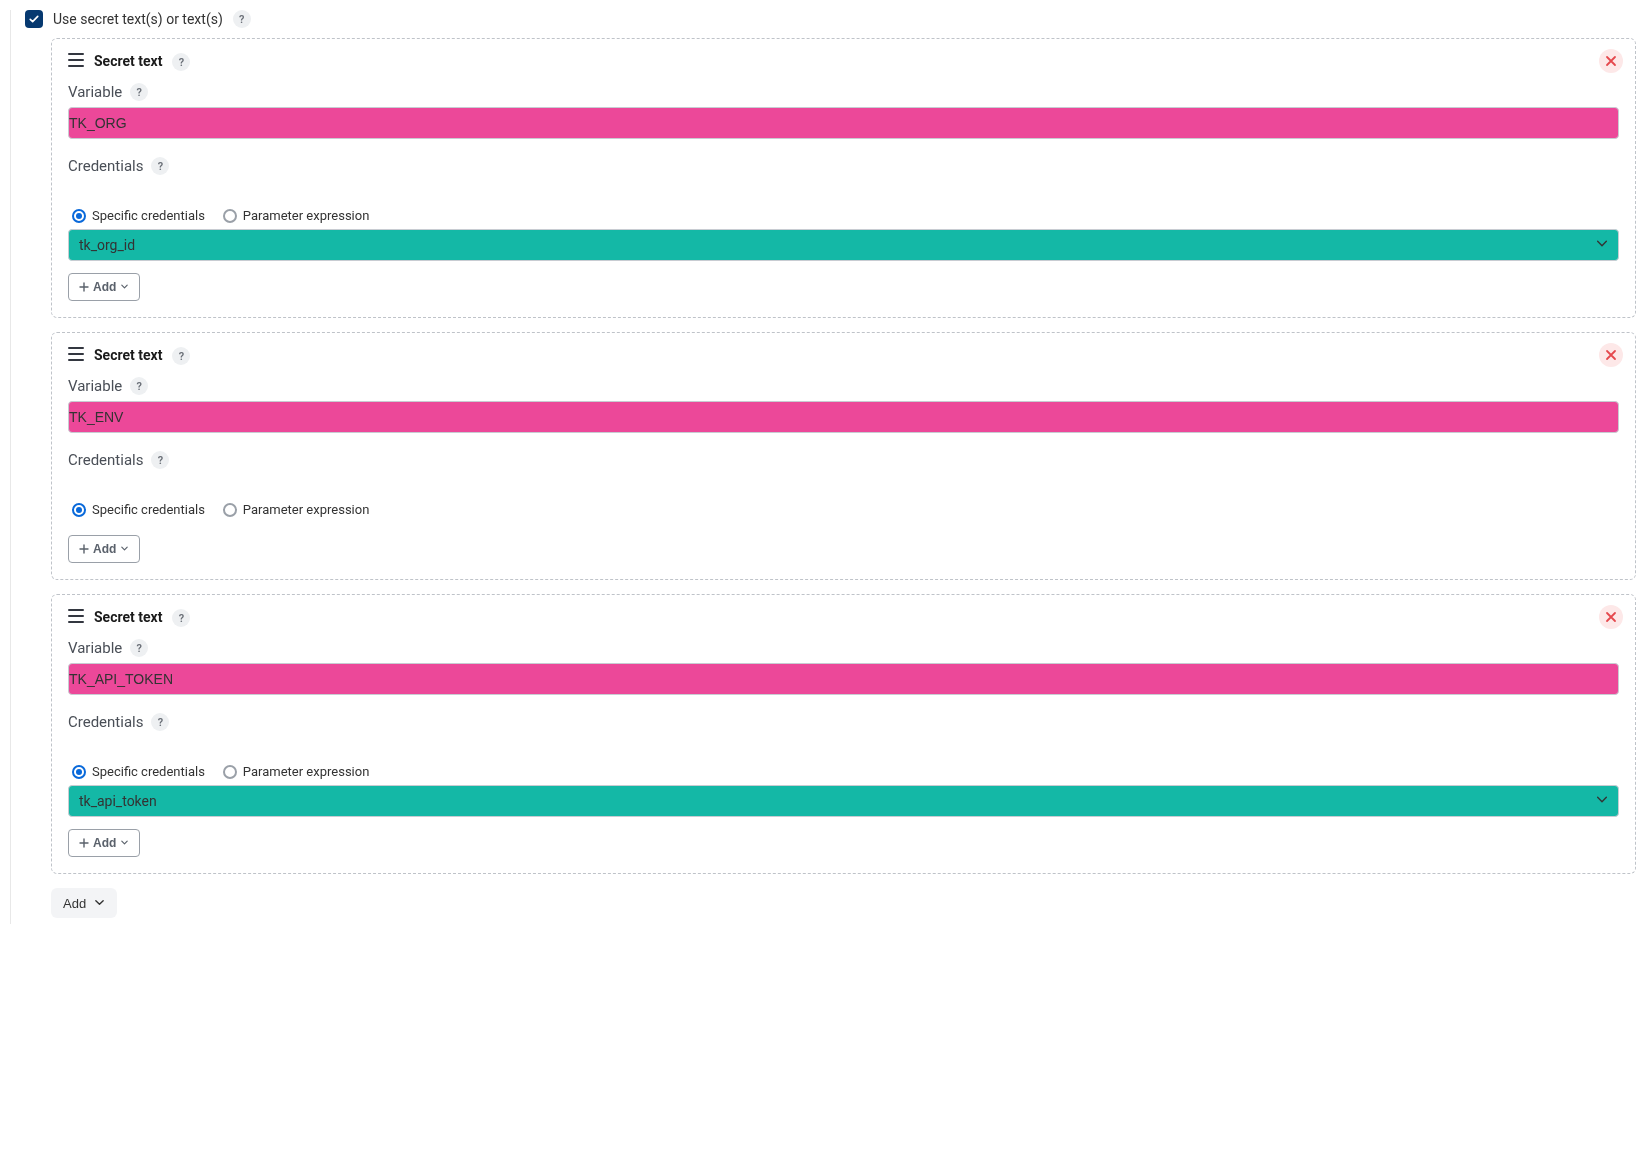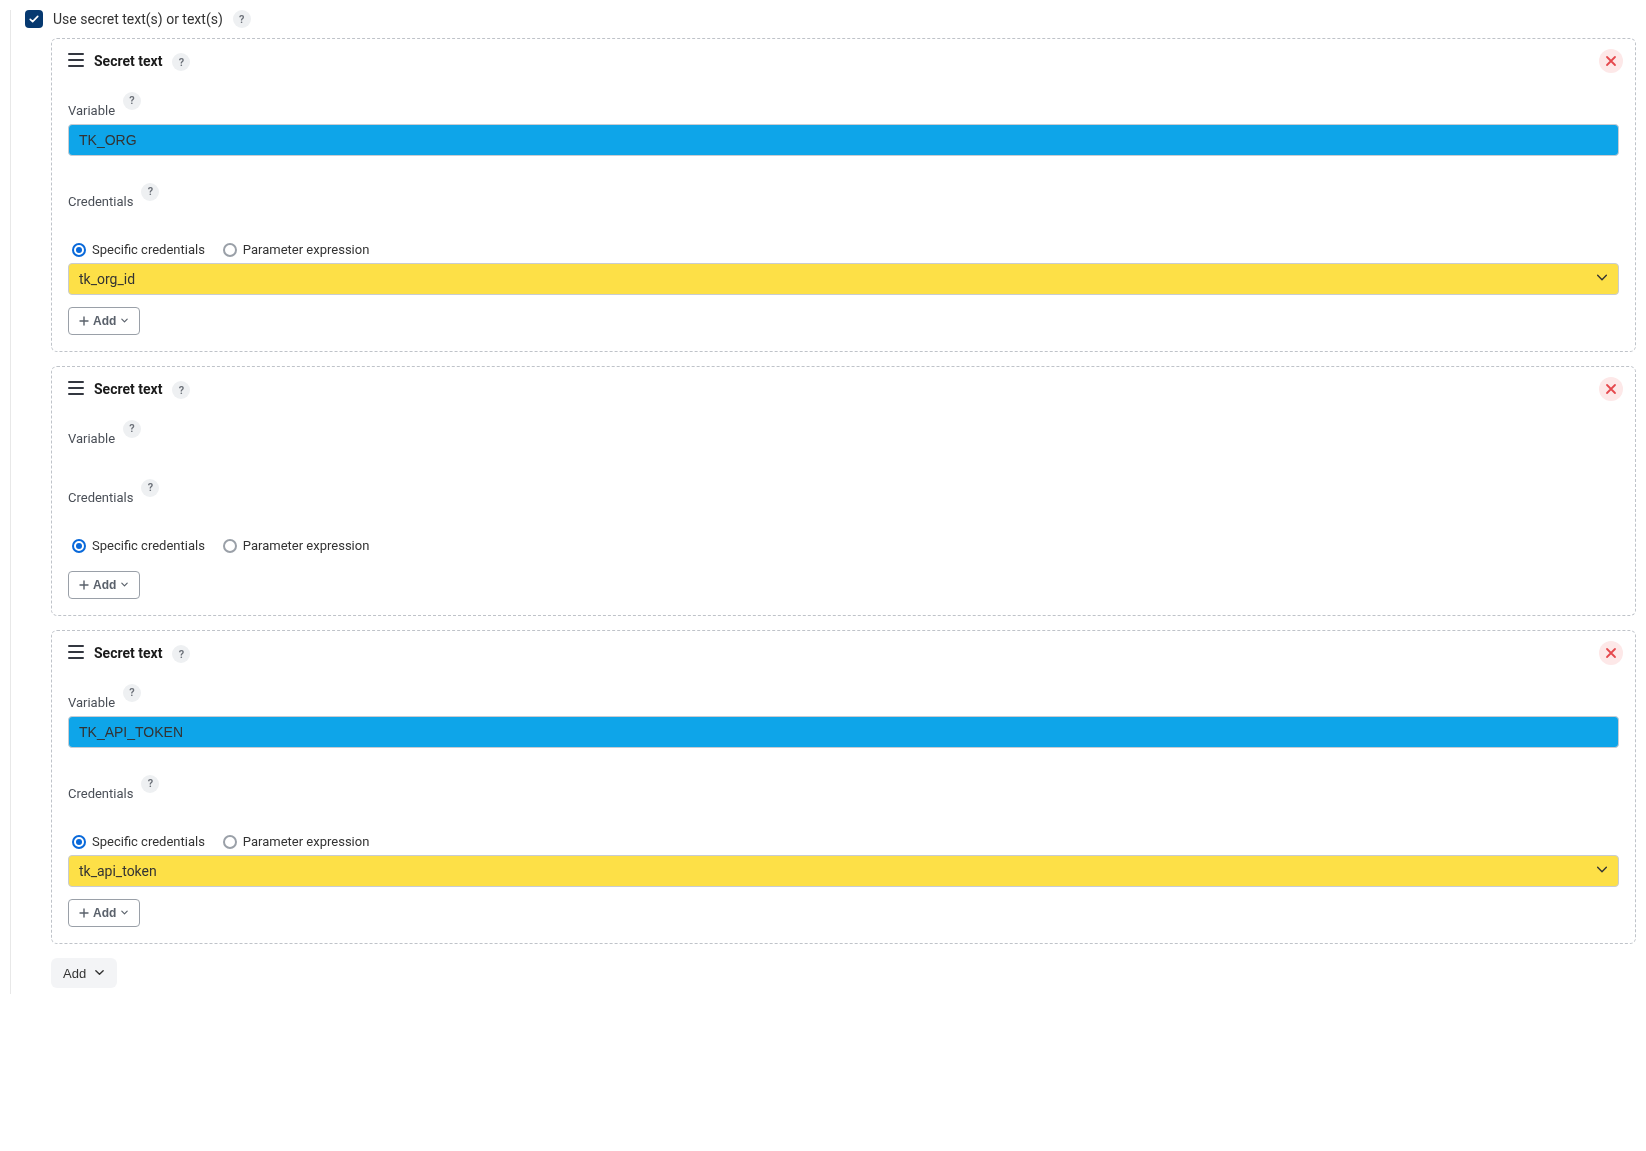--- a/index.html
+++ b/index.html
@@ -110,33 +110,32 @@
     cursor: pointer;
   }
   .delete-btn svg { width: 12px; height: 12px; }
   .field-label-row {
     display: flex;
     align-items: center;
     gap: 8px;
     margin-bottom: 6px;
   }
   .field-label {
-    font-size: 13px;
+    font-size: 15px;
     color: #4a4f57;
-    margin-top: 20px;
   }
   .text-input {
     width: 100%;
     height: 32px;
     border: 1px solid #c8ccd2;
     border-radius: 4px;
-    padding: 0 10px;
+    padding: 0 0;
     font-size: 14px;
     color: #333;
-    background: #0ea5e9;
+    background: #ec4899;
   }
   .gap { height: 18px; }
   .radio-row {
     display: flex;
     align-items: center;
     gap: 18px;
     margin: 2px 0 6px 4px;
   }
   .radio-opt {
     display: flex;
@@ -173,21 +172,21 @@
     width: 100%;
   }
   .select {
     width: 100%;
     height: 32px;
     border: 1px solid #c8ccd2;
     border-radius: 4px;
     padding: 0 34px 0 10px;
     font-size: 14px;
     color: #333;
-    background: #fde047;
+    background: #14b8a6;
     display: flex;
     align-items: center;
     cursor: pointer;
   }
   .select-caret {
     position: absolute;
     right: 10px;
     top: 50%;
     transform: translateY(-50%);
     pointer-events: none;
@@ -311,20 +310,21 @@
             <span></span>
             <span></span>
           </span>
         <span class="binding-type">Secret text</span>
         <span class="help-badge">?</span>
       </div>
       <div class="field-label-row">
         <span class="field-label">Variable</span>
         <span class="help-badge">?</span>
       </div>
+      <input class="text-input" type="text" value="TK_ENV" style="">
       <div class="gap"></div>
       <div class="field-label-row">
         <span class="field-label">Credentials</span>
         <span class="help-badge">?</span>
       </div>
       <div class="radio-row">
         <div class="radio-opt">
           <span class="radio checked"></span>
           <span class="radio-label">Specific credentials</span>
         </div>

